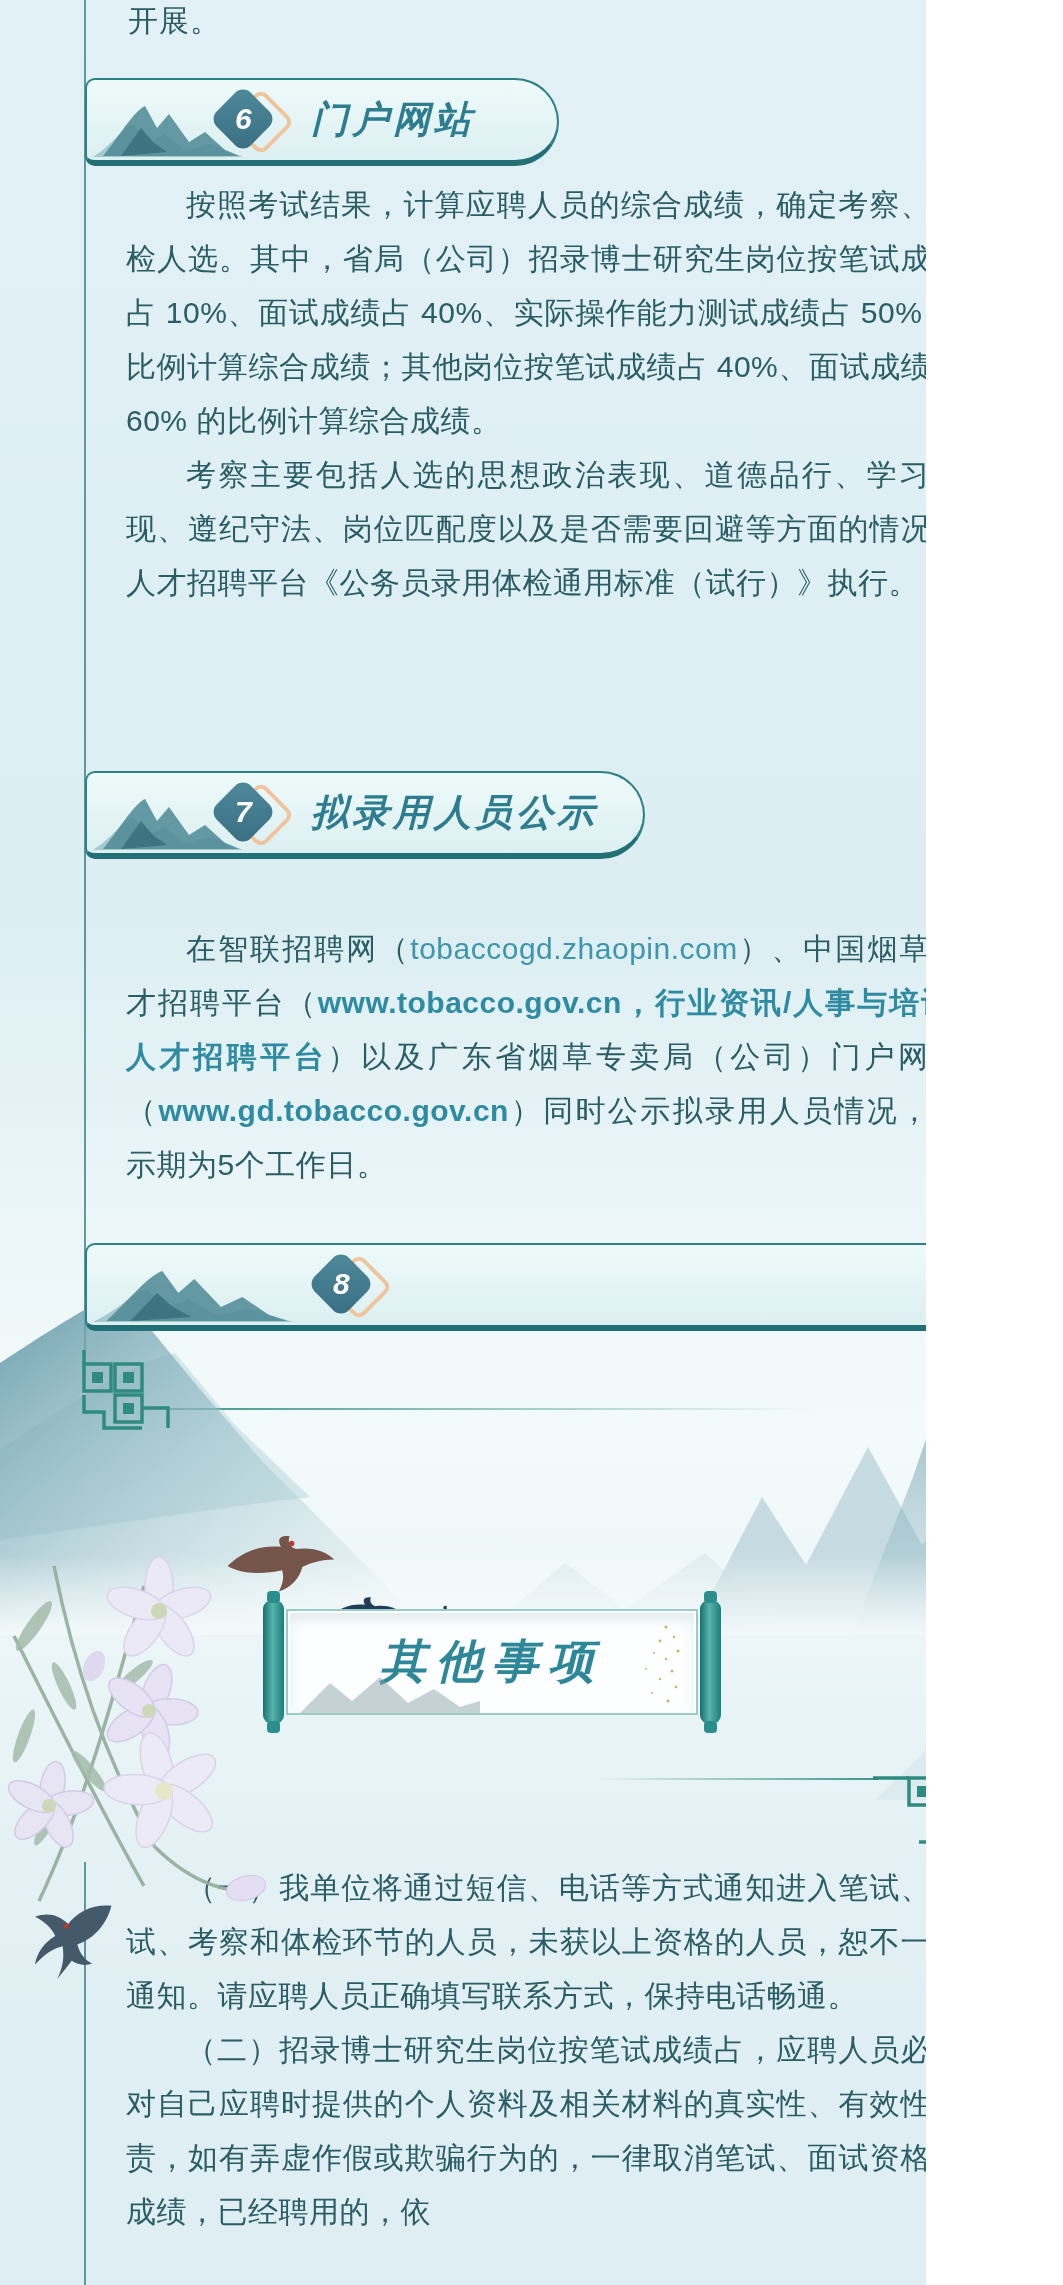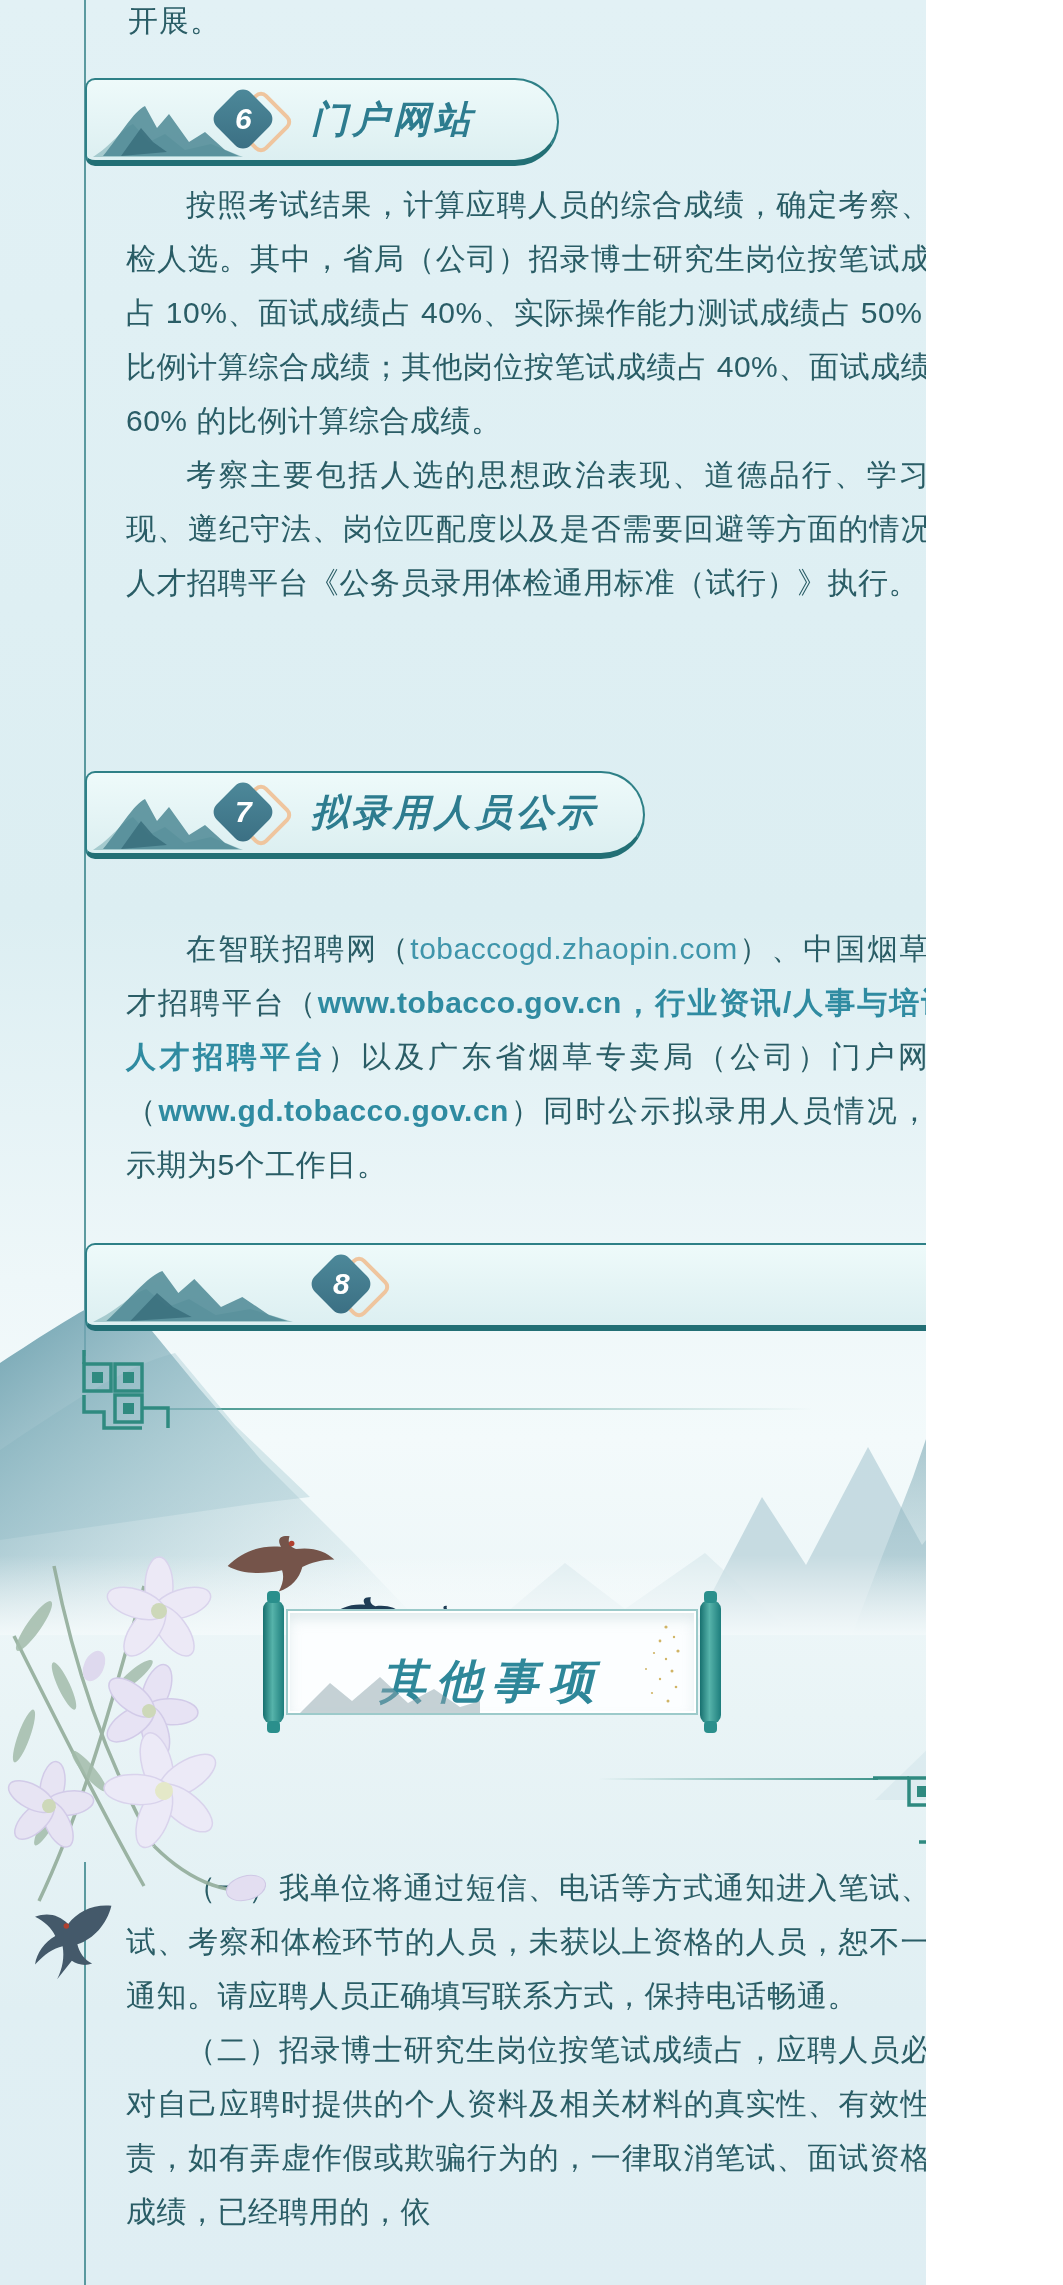--- a/index.html
+++ b/index.html
@@ -40,21 +40,21 @@
   .sec-title.long{font-size:34px;letter-spacing:1px}
   .ml132{margin-left:132px}.ml230{margin-left:230px}
 
   
   .scroll-banner{position:absolute;left:263px;top:1600px;width:458px;height:124px;z-index:3;display:flex;align-items:stretch}
   .roller{position:relative;width:21px;background:linear-gradient(90deg,#17706f,#56b3aa 45%,#1d7d7c);border-radius:9px;flex:0 0 auto}
   .roller::before,.roller::after{content:"";position:absolute;left:4px;width:13px;height:12px;background:#2a8f8c;border-radius:4px}
   .roller::before{top:-9px}.roller::after{bottom:-9px}
   .scroll-panel{position:relative;flex:1;margin:9px 2px;background:#fcfeff;border:2px solid #9ccaca;
     box-shadow:inset 0 0 0 2px #ffffff, inset 0 8px 14px rgba(140,175,180,.25);
-    display:flex;align-items:flex-end;justify-content:center;overflow:hidden}
+    display:flex;align-items:center;justify-content:center;overflow:hidden}
   .banner-title{margin:0;font-size:46px;font-weight:800;font-style:italic;color:#2e8799;letter-spacing:10px;white-space:nowrap}
   .panel-mtn{position:absolute;left:12px;bottom:0;width:180px;height:42px;opacity:.5}
   .gold-speckle{position:absolute;right:10px;top:8px;width:70px;height:95px;opacity:.85}
 
   
   .decor{position:absolute;z-index:1}
   .decor.top{z-index:3}
 </style>
 </head>
 <body>

